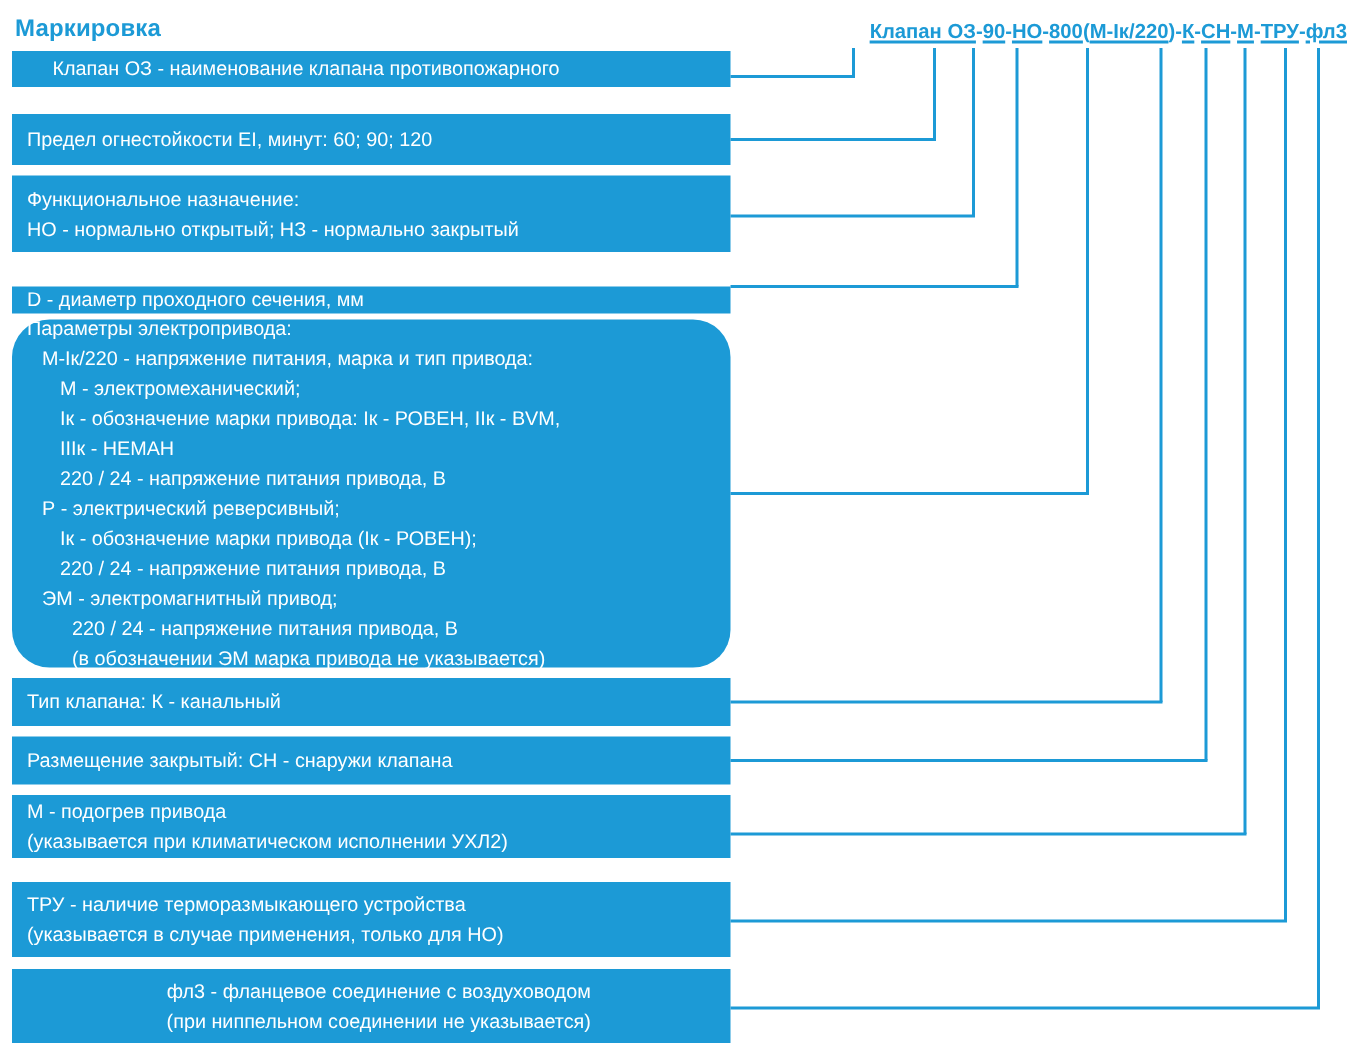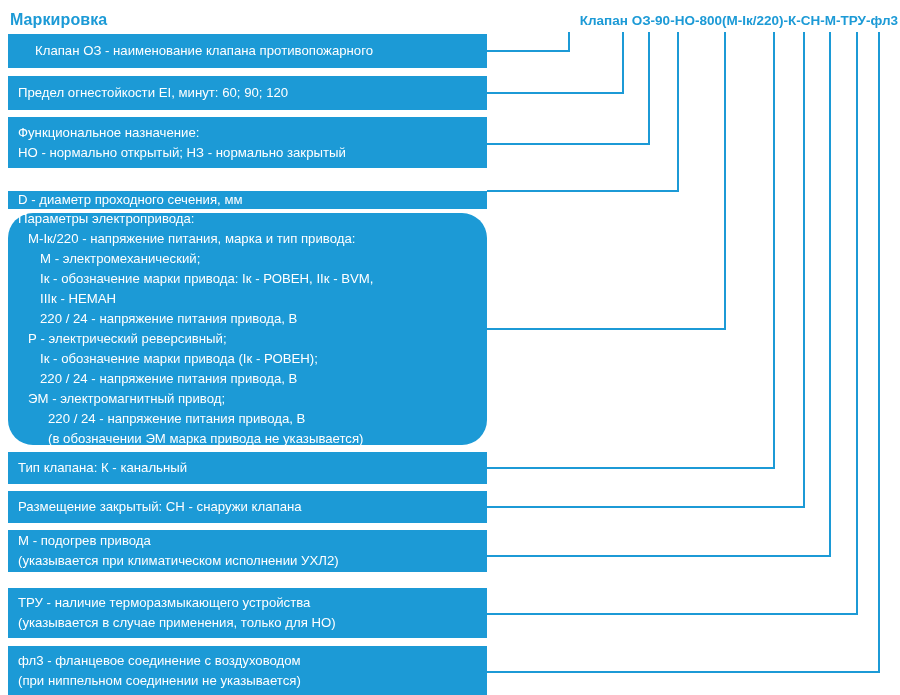--- a/index.html
+++ b/index.html
@@ -37,20 +37,21 @@
     position: absolute;
     right: 2px;
     top: 1px;
     font-size: 13.5px;
     font-weight: bold;
     color: #1C9AD6;
     white-space: nowrap;
     letter-spacing: 0px;
   }
   .code-line .seg {
+    text-decoration: underline;
     text-decoration-thickness: 1.5px;
     text-underline-offset: 2px;
   }
   .code-line .sep {
     text-decoration: none;
   }
 
   
   .block {
     position: absolute;
@@ -85,21 +86,21 @@
 </style>
 </head>
 <body>
 
 <div id="stage">
 
   <div class="page-title">Маркировка</div>
 
   <div class="code-line" id="code-line"><span class="seg">Клапан ОЗ</span><span class="sep">-</span><span class="seg">90</span><span class="sep">-</span><span class="seg">НО</span><span class="sep">-</span><span class="seg">800</span><span class="sep">(</span><span class="seg">М-Iк/220</span><span class="sep">)-</span><span class="seg">К</span><span class="sep">-</span><span class="seg">СН</span><span class="sep">-</span><span class="seg">М</span><span class="sep">-</span><span class="seg">ТРУ</span><span class="sep">-</span><span class="seg">фл3</span></div>
 
-  <div class="block" id="block-0" style="top:22px;  height:34px;padding-left:27px;">
+  <div class="block" id="block-0" style="top:22px;  height:24px;padding-left:27px;">
       <div class="row">Клапан ОЗ - наименование клапана противопожарного</div>
     </div>
 
   <div class="block" id="block-1" style="top:64px;  height:34px;">
       <div class="row">Предел огнестойкости EI, минут: 60; 90; 120</div>
     </div>
 
   <div class="block" id="block-2" style="top:105px; height:51px;">
       <div class="row">Функциональное назначение:</div>
       <div class="row">НО - нормально открытый; НЗ - нормально закрытый</div>
@@ -135,21 +136,21 @@
   <div class="block" id="block-7" style="top:518px; height:42px;">
       <div class="row">М - подогрев привода</div>
       <div class="row">(указывается при климатическом исполнении УХЛ2)</div>
     </div>
 
   <div class="block" id="block-8" style="top:576px; height:50px;">
       <div class="row">ТРУ - наличие терморазмыкающего устройства</div>
       <div class="row">(указывается в случае применения, только для НО)</div>
     </div>
 
-  <div class="block" id="block-9" style="top:634px; height:50px;">
+  <div class="block" id="block-9" style="top:634px; height:50px;align-items:center;">
       <div class="row">фл3 - фланцевое соединение с воздуховодом</div>
       <div class="row">(при ниппельном соединении не указывается)</div>
     </div>
 
   <div class="conn h" style="left:487px; top:38px; width:83px;"></div>
   <div class="conn v" style="left:568px; top:20px; height:19px;"></div>
 
   <div class="conn h" style="left:487px; top:80px; width:137px;"></div>
   <div class="conn v" style="left:622px; top:20px; height:61px;"></div>
 

